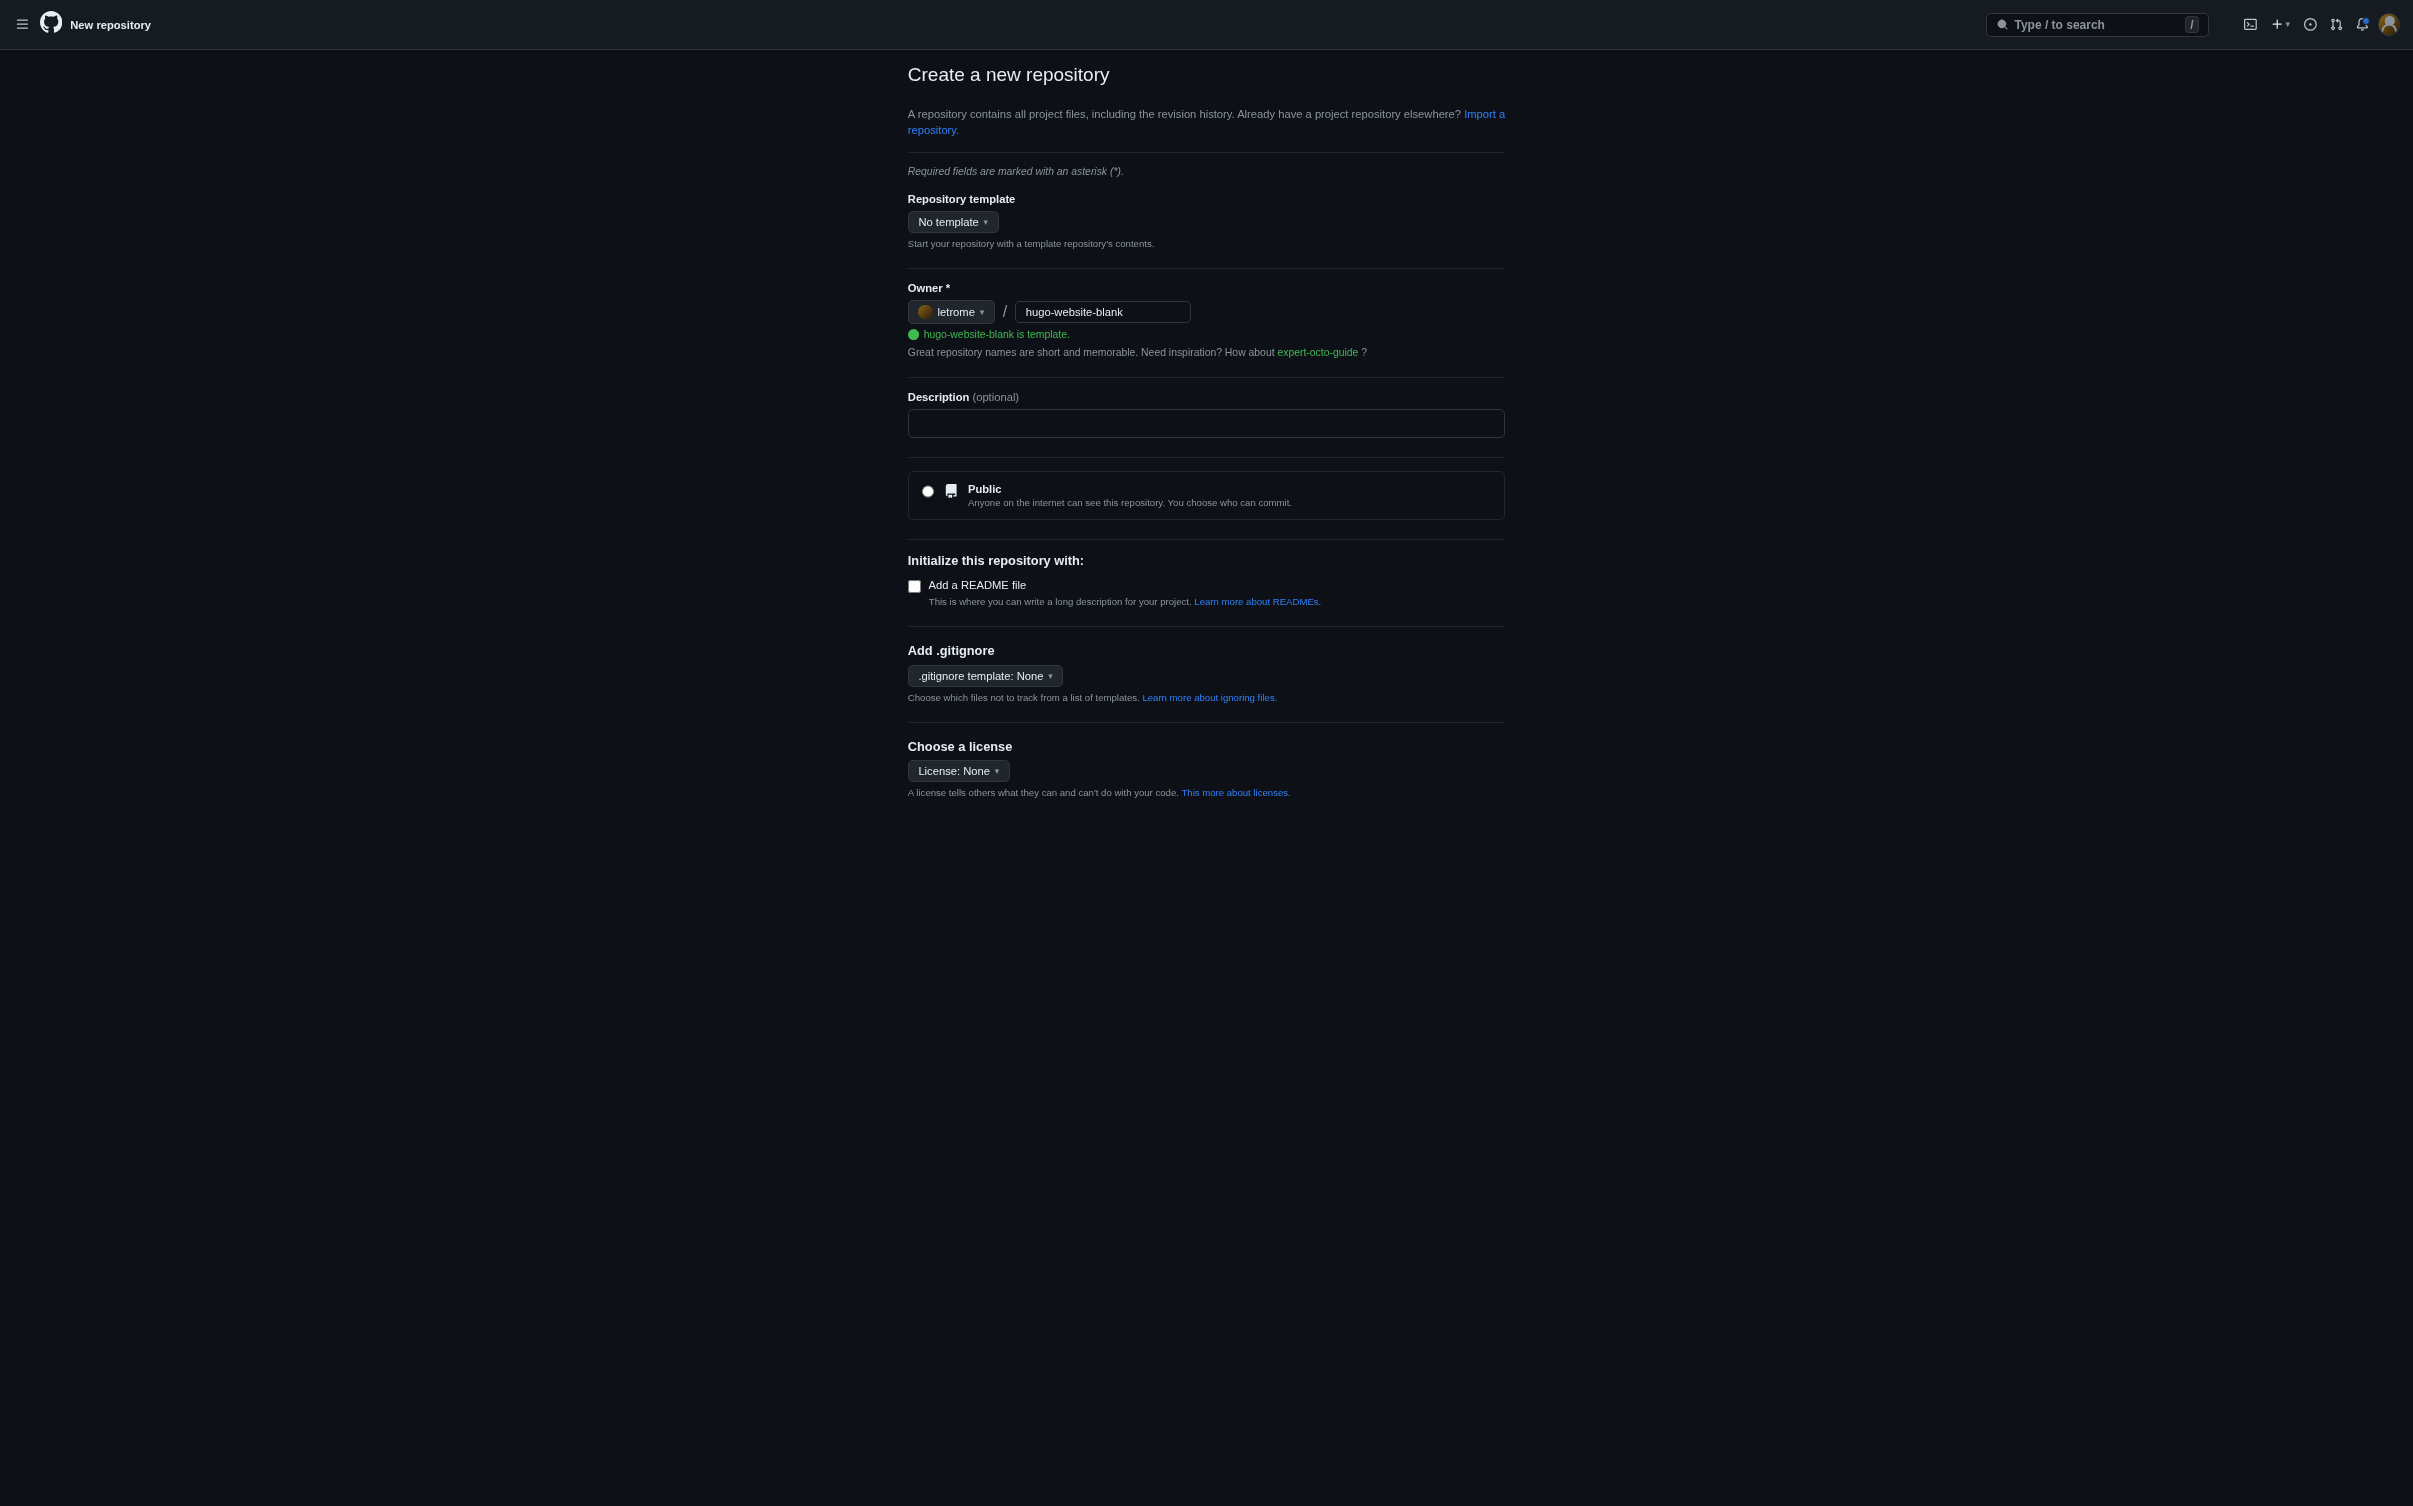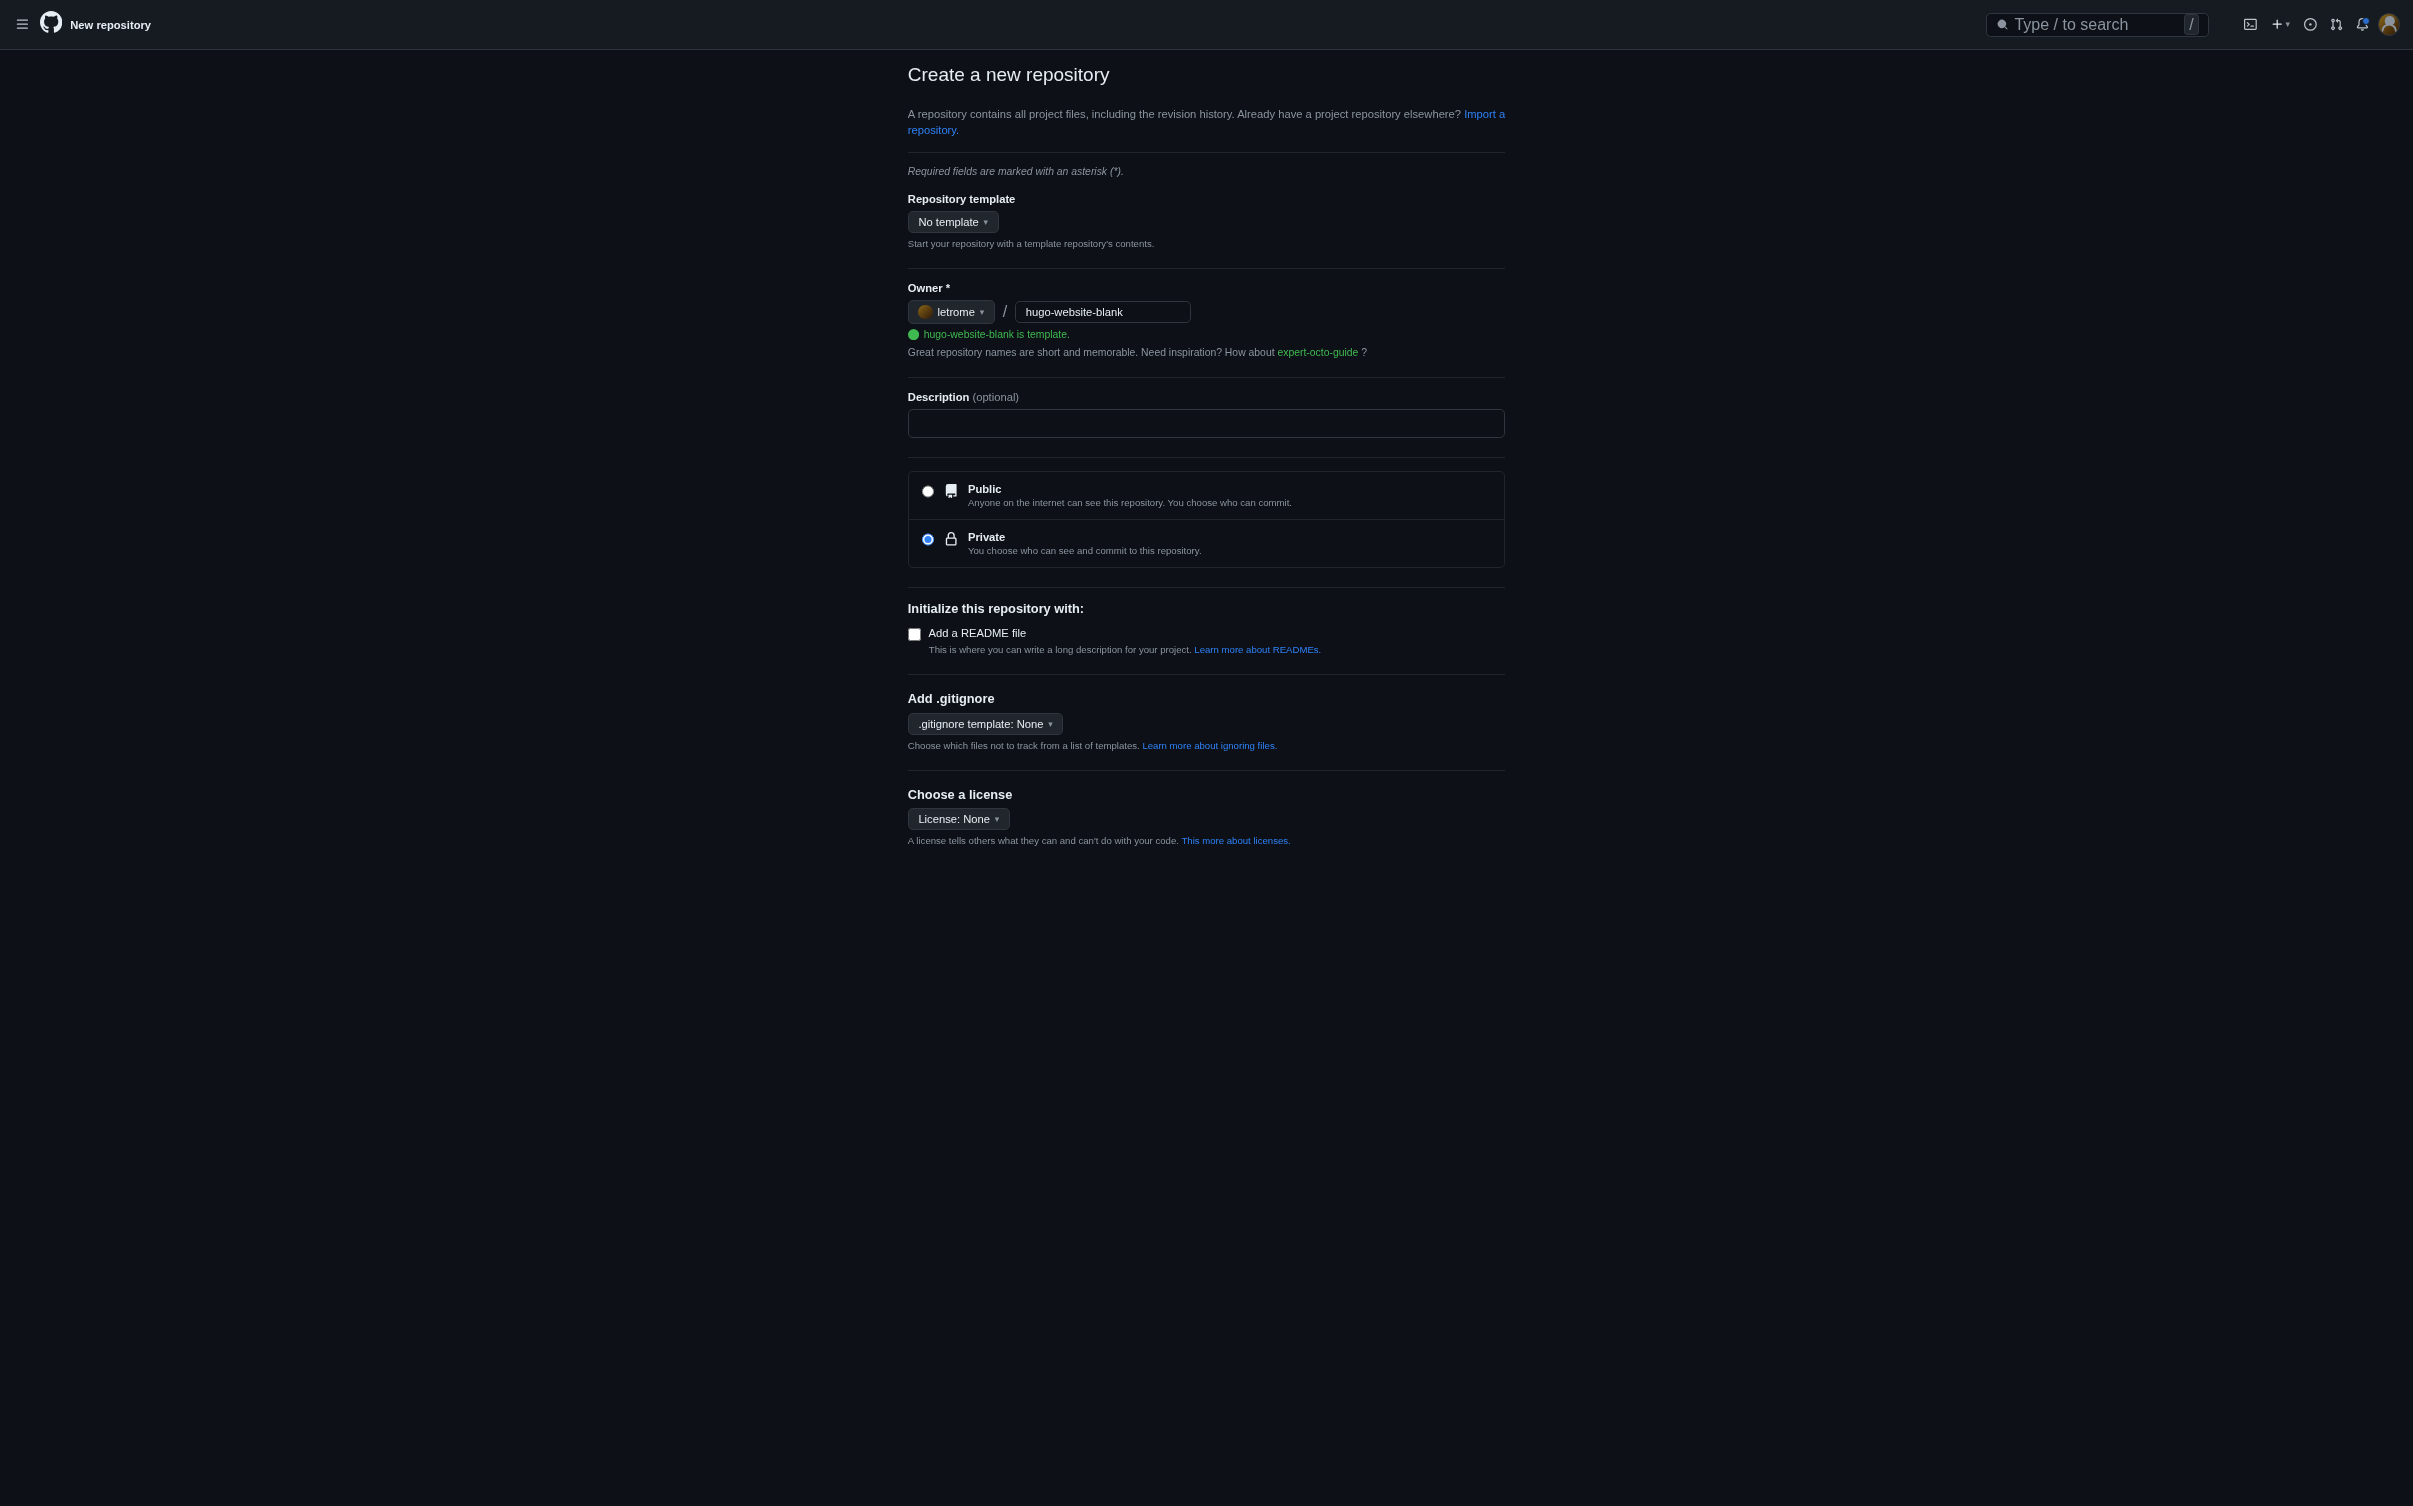--- a/index.html
+++ b/index.html
@@ -57,21 +57,21 @@
       border-radius: 4.8px;
       color: #8b949e;
       padding: 3.2px 9.6px;
       width: 223px;
       height: 24px;
       display: flex;
       align-items: center;
       gap: 6.4px;
       cursor: text;
     }
-    .search-box span { font-size: 16px; color: #8b949e; }
+    .search-box span { font-size: 12px; color: #8b949e; font-weight: bold; }
     .kbd-slash {
       background: #21262d;
       border: 0.8px solid #30363d;
       border-radius: 3.2px;
       padding: 0.8px 4px;
       font-size: 8.8px;
       color: #8b949e;
       margin-left: auto;
     }
     .header-right {
@@ -502,30 +502,20 @@
         <input type="radio" name="visibility" class="radio-input" style="">
         <svg width="14.4" height="14.4" viewBox="0 0 16 16" fill="#e6edf3" class="visibility-icon">
           <path d="M2 2.5A2.5 2.5 0 014.5 0h8.75a.75.75 0 01.75.75v12.5a.75.75 0 01-.75.75h-2.5a.75.75 0 110-1.5h1.75v-2h-8a1 1 0 00-.714 1.7.75.75 0 01-1.072 1.05A2.495 2.495 0 012 11.5v-9zm10.5-1V9h-8c-.356 0-.694.074-1 .208V2.5a1 1 0 011-1h8zM5 12.25v3.25a.25.25 0 00.4.2l1.45-1.087a.25.25 0 01.3 0L8.6 15.7a.25.25 0 00.4-.2v-3.25a.25.25 0 00-.25-.25h-3.5a.25.25 0 00-.25.25z"></path>
         </svg>
         <div class="visibility-text">
           <h3>Public</h3>
           <p>Anyone on the internet can see this repository. You choose who can commit.</p>
         </div>
       </label>
 
-      <label class="visibility-option">
-        <input type="radio" name="visibility" class="radio-input" checked="" style="">
-        <svg width="14.4" height="14.4" viewBox="0 0 16 16" fill="#e6edf3" class="visibility-icon">
-          <path d="M4 4a4 4 0 018 0v2h.25c.966 0 1.75.784 1.75 1.75v5.5A1.75 1.75 0 0112.25 15h-8.5A1.75 1.75 0 012 13.25v-5.5C2 6.784 2.784 6 3.75 6H4V4zm8.25 3.5h-8.5a.25.25 0 00-.25.25v5.5c0 .138.112.25.25.25h8.5a.25.25 0 00.25-.25v-5.5a.25.25 0 00-.25-.25zM10.5 6V4a2.5 2.5 0 00-5 0v2h5z"></path>
-        </svg>
-        <div class="visibility-text">
-          <h3>Private</h3>
-          <p>You choose who can see and commit to this repository.</p>
-        </div>
-      </label>
     </div>
   </div>
 
   <hr class="divider">
 
   <div class="form-section">
     <h2 class="init-section-title">Initialize this repository with:</h2>
     <div class="checkbox-row">
       <input type="checkbox" class="checkbox-input" style="">
       <span class="checkbox-label">Add a README file</span>

